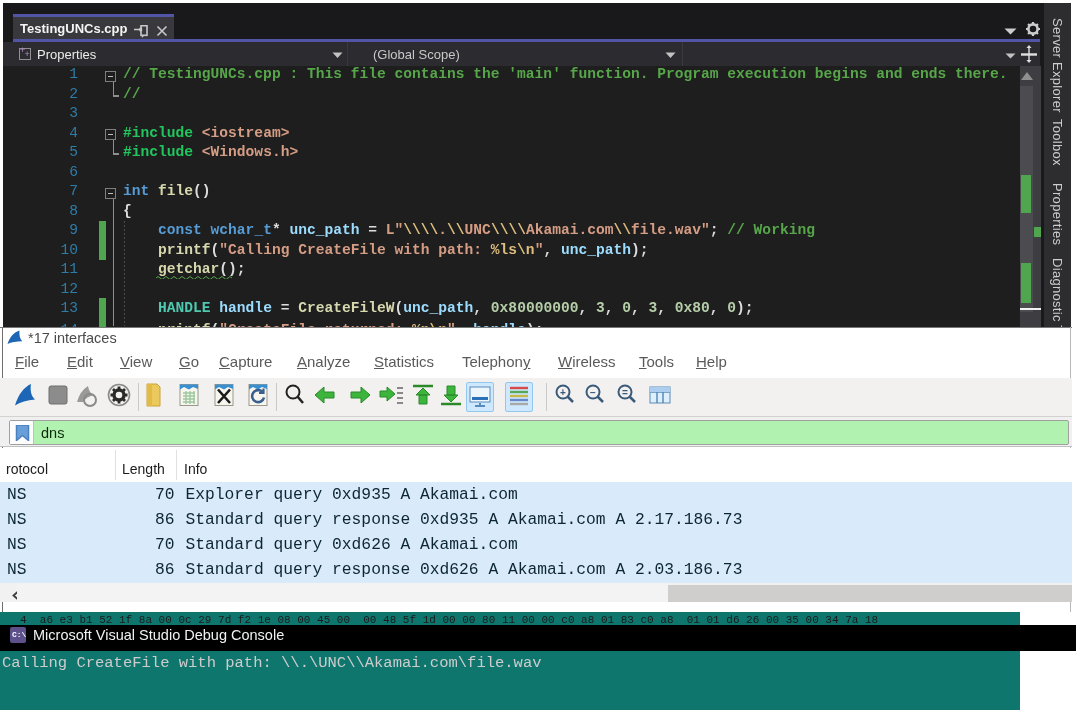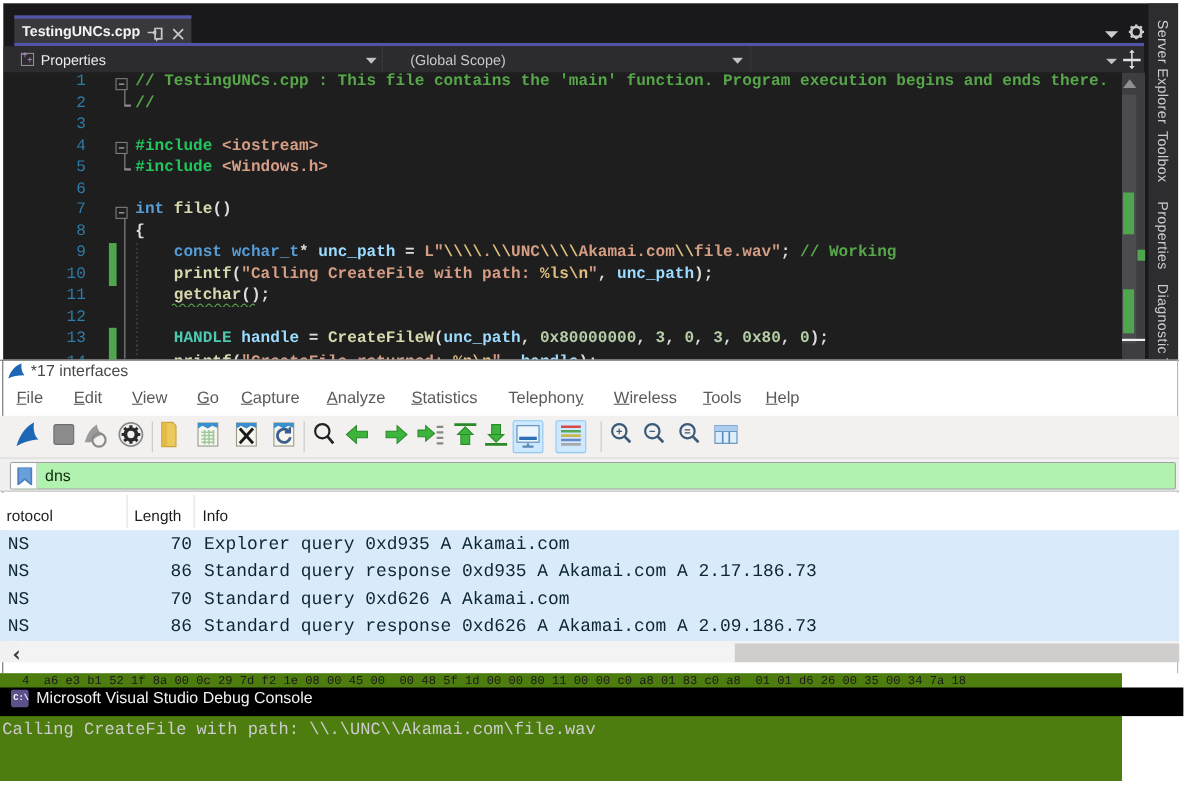--- a/index.html
+++ b/index.html
@@ -21,21 +21,21 @@
 .foldbox { position:absolute; left:102px; width:11px; height:11px; border:1px solid #7e7e7e; background:#1e1e1e; z-index:3; }
 .foldbox:after { content:""; position:absolute; left:2px; top:4px; width:5px; height:1px; background:#bdbdbd; }
 #vsscroll { left:1017px; top:63px; width:21px; height:261px; background:#3e3e42; }
 #vssidebar { left:1041px; top:0px; width:27px; height:324px; background:#2d2d30; }
 .sbl { position:absolute; left:6px; writing-mode:vertical-rl; color:#cdcdcd; font-size:13px; letter-spacing:0.3px; white-space:nowrap; }
 
 
 #ws { left:0px; top:327px; width:1072px; height:285px; background:#ffffff; }
 .menuitem { position:absolute; top:8px; color:#5a5a5a; font-size:15px; }
 
-#console { left:0px; top:612px; width:1020px; height:98px; background:#4d7c0f; }
+#console { left:0px; top:612px; width:1020px; height:98px; background:#0f766e; }
 </style>
 </head>
 <body>
 <div id="page">
 
   <div id="vs" class="abs">
     <div id="tab" class="abs">
       <span class="title">TestingUNCs.cpp</span>
 
       <svg class="abs" style="left:121px;top:8px" width="15" height="14" viewBox="0 0 15 14">
@@ -286,21 +286,21 @@
       <span class="abs" style="left:122px;top:13px;font-size:14px;color:#1c1c1c;">Length</span>
       <span class="abs" style="left:184px;top:13px;font-size:14px;color:#1c1c1c;">Info</span>
       <div class="abs" style="left:115px;top:2px;width:1px;height:30px;background:#e0e0e0"></div>
       <div class="abs" style="left:176px;top:2px;width:1px;height:30px;background:#e0e0e0"></div>
     </div>
 
     <div class="abs" style="left:0;top:155px;width:1072px;height:101px;background:#d9eafb;font-family:'Liberation Mono',monospace;font-size:16.3px;color:#0c2633;">
       <div class="abs" style="left:7px;top:3px;width:1065px;white-space:pre;">NS<span class="abs" style="left:148px">70</span><span class="abs" style="left:178.5px">Explorer query 0xd935 A Akamai.com</span></div>
       <div class="abs" style="left:7px;top:28px;width:1065px;white-space:pre;">NS<span class="abs" style="left:148px">86</span><span class="abs" style="left:178.5px">Standard query response 0xd935 A Akamai.com A 2.17.186.73</span></div>
       <div class="abs" style="left:7px;top:53px;width:1065px;white-space:pre;">NS<span class="abs" style="left:148px">70</span><span class="abs" style="left:178.5px">Standard query 0xd626 A Akamai.com</span></div>
-      <div class="abs" style="left:7px;top:78px;width:1065px;white-space:pre;">NS<span class="abs" style="left:148px">86</span><span class="abs" style="left:178.5px">Standard query response 0xd626 A Akamai.com A 2.09.186.73</span></div>
+      <div class="abs" style="left:7px;top:78px;width:1065px;white-space:pre;">NS<span class="abs" style="left:148px">86</span><span class="abs" style="left:178.5px">Standard query response 0xd626 A Akamai.com A 2.03.186.73</span></div>
     </div>
 
     <div class="abs" style="left:0;top:256px;width:1072px;height:19px;background:#f1f1f1;">
       <svg class="abs" style="left:12px;top:8px" width="7" height="9" viewBox="0 0 7 9">
           <path d="M6 0.5 L1.5 4.5 L6 8.5" stroke="#3a3a3a" stroke-width="1.8" fill="none"></path>
         </svg>
       <div class="abs" style="left:17px;top:0;width:651px;height:19px;background:#f4f3f3;"></div>
       <div class="abs" style="left:668px;top:2px;width:404px;height:17px;background:#cfcecd;"></div>
     </div>
   </div>

